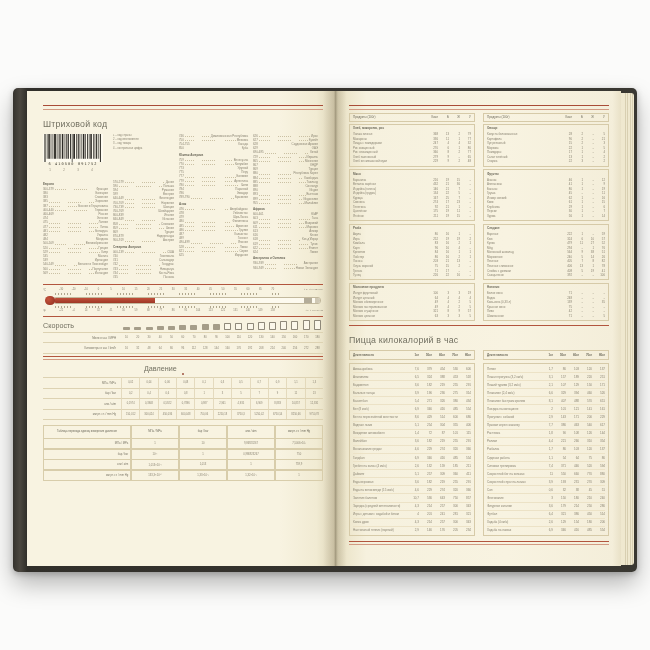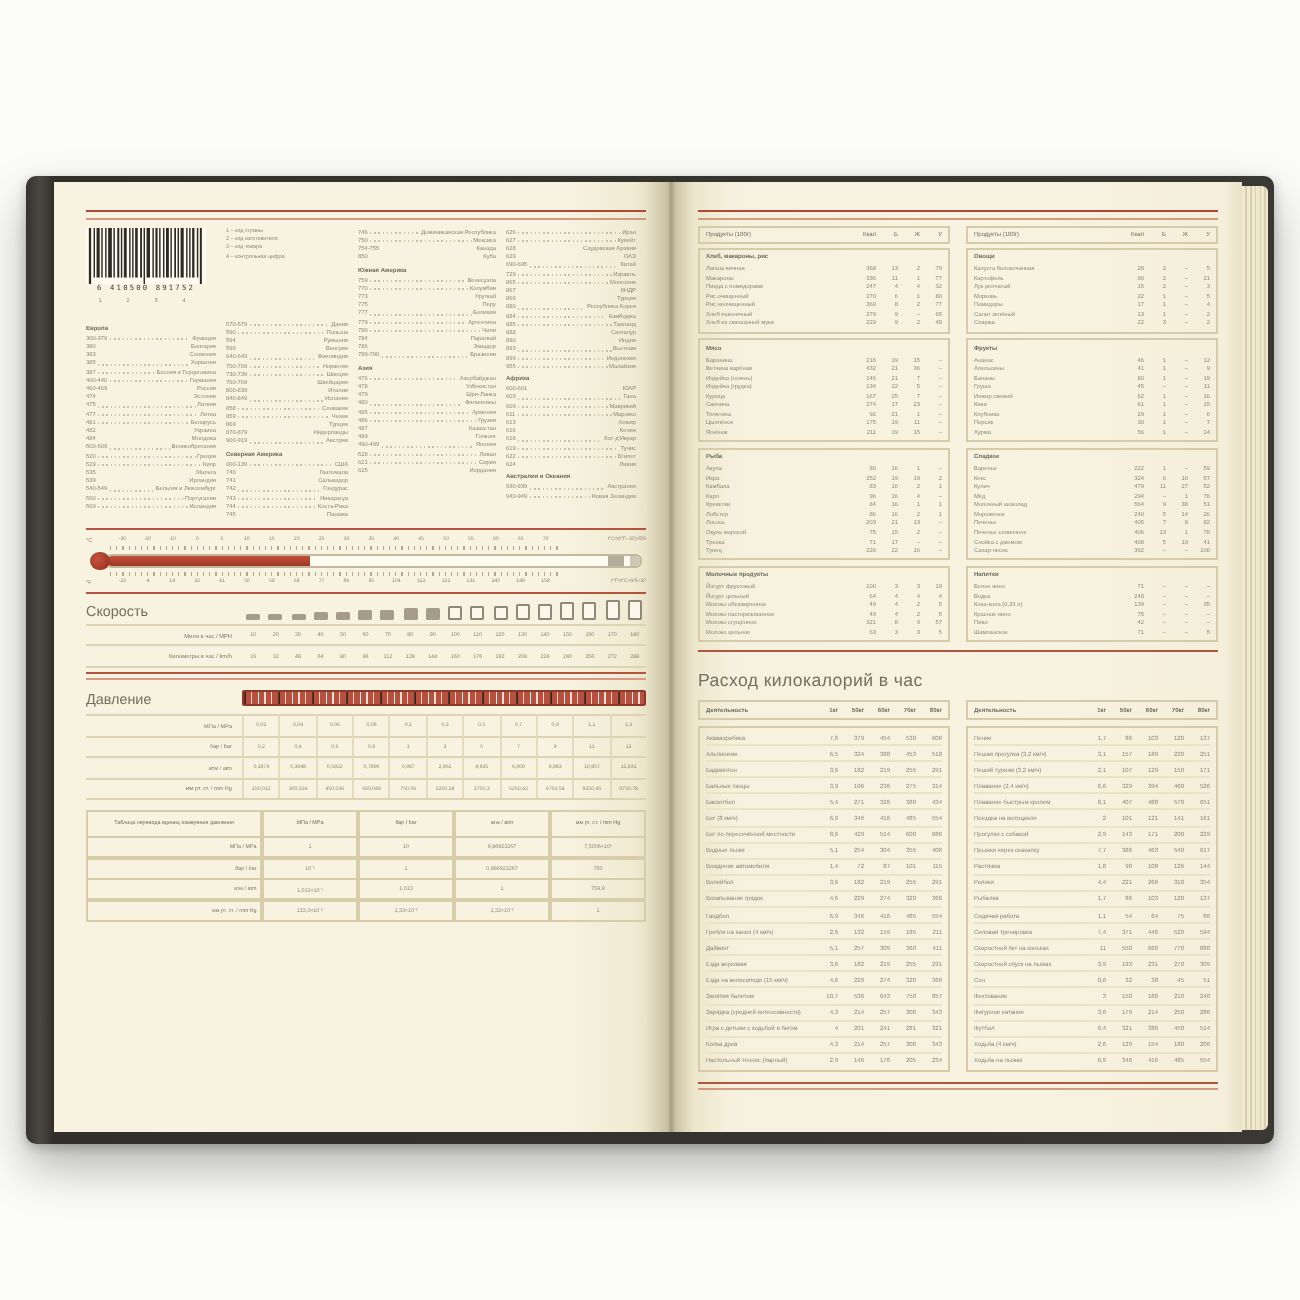--- a/index.html
+++ b/index.html
@@ -59,21 +59,21 @@
   .speed-row{display:grid;grid-template-columns:78px repeat(18,1fr);align-items:center;}
   .sq-cell{display:flex;justify-content:center;align-items:flex-end;height:11px;}
   .sq{width:7px;border-radius:.8px;background:#a59d89;}
   .sq.open{background:#fbf7ea;border:.7px solid #8f897a;box-sizing:border-box;}
   .speed-row.vals{border-top:.5px solid #ddd2b2;height:9.5px;}
   #speed-rows{border-bottom:.5px solid #ddd2b2;margin-top:2px;}
   .s-label{font-size:2.9px;text-align:right;padding-right:5px;color:#7c7869;}
   .s-val{font-size:2.7px;text-align:center;}
   
   .press{margin-top:4px;}
-  .press-head{display:flex;align-items:center;height:10px;}
+  .press-head{display:flex;align-items:center;height:10px;flex-direction:column;}
   .press-head h3{width:78px;margin:0;}
   .ruler{flex:1;height:6.5px;border:.6px solid #8e3a28;border-radius:1px;background-color:#b35240;
     background-image:repeating-linear-gradient(90deg,rgba(60,20,10,.85) 0 .8px,transparent .8px 17px),
       repeating-linear-gradient(90deg,rgba(255,252,240,.8) 0 .6px,transparent .6px 3.4px);}
   .p-grid{display:grid;grid-template-columns:78px repeat(11,1fr);margin-top:3px;border-bottom:.5px solid #ddd2b2;}
   .p-grid .lab{font-size:2.8px;text-align:right;padding-right:5px;color:#7c7869;}
   .p-grid span{border-top:.5px solid #ddd2b2;height:9.5px;display:flex;align-items:center;justify-content:center;font-size:2.6px;}
   .p-grid span.lab{justify-content:flex-end;}
   .p-grid span.v{border-left:.4px solid rgba(221,210,178,.75);}
   .conv{display:grid;grid-template-columns:88px repeat(4,1fr);margin-top:5px;}
@@ -105,20 +105,21 @@
 </style>
 </head>
 <body>
 
 <div class="scene">
   <div class="book">
     <div class="pages">
 
       <div class="page left">
         <div class="rule-top"></div>
+        <h2>Штриховой код</h2>
         <div class="bc-grid">
           <div class="bc-col">
             <div class="bc-top">
               <svg id="bc-bars" viewBox="0 0 84 26" preserveAspectRatio="none">
                   <rect x="2" y="0" width="1.6" height="26" fill="#2d2b26"></rect>
                   <rect x="5.3" y="0" width="1" height="23" fill="#2d2b26"></rect>
                   <rect x="7.4" y="0" width="2.2" height="23" fill="#2d2b26"></rect>
                   <rect x="10.700000000000001" y="0" width="1" height="23" fill="#2d2b26"></rect>
                   <rect x="13.400000000000002" y="0" width="1" height="23" fill="#2d2b26"></rect>
                   <rect x="15.500000000000002" y="0" width="2.6" height="23" fill="#2d2b26"></rect>
@@ -1412,21 +1413,21 @@
                   <span>Шампанское</span>
                   <span class="num">71</span>
                   <span class="num">–</span>
                   <span class="num">–</span>
                   <span class="num">5</span>
                 </div>
               </div>
             </div>
         </div>
         <div class="sep"></div>
-        <h2>Расход килокалорий в час</h2>
+        <h2>Пицца килокалорий в час</h2>
         <div class="cal-wrap">
           <div class="ct" id="cal-0">
               <div class="ct-head">
                 <span>Деятельность</span>
                 <span class="num">1кг</span>
                 <span class="num">50кг</span>
                 <span class="num">60кг</span>
                 <span class="num">70кг</span>
                 <span class="num">80кг</span>
               </div>

